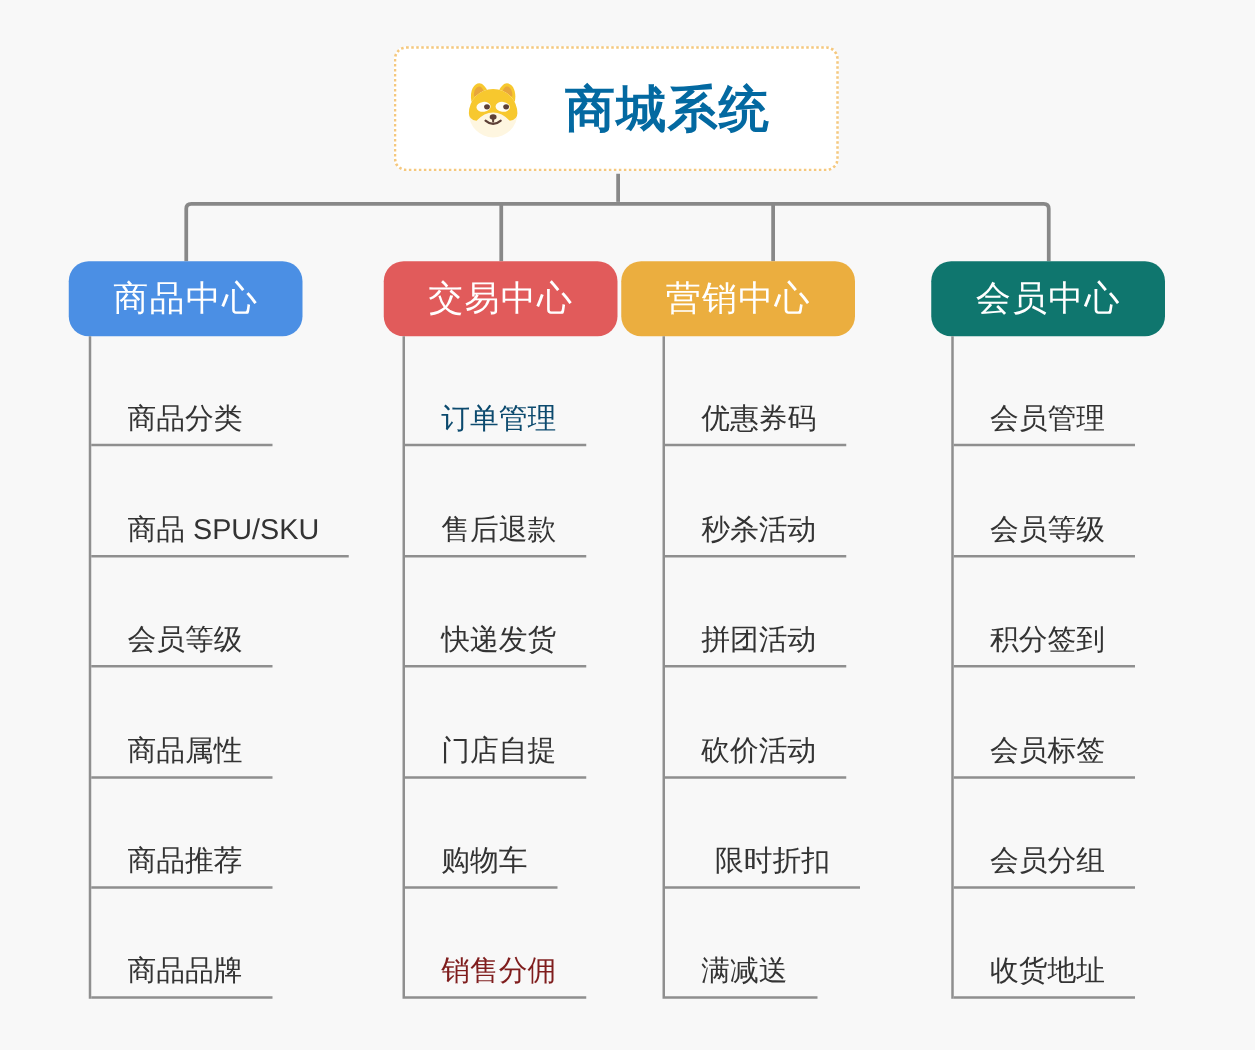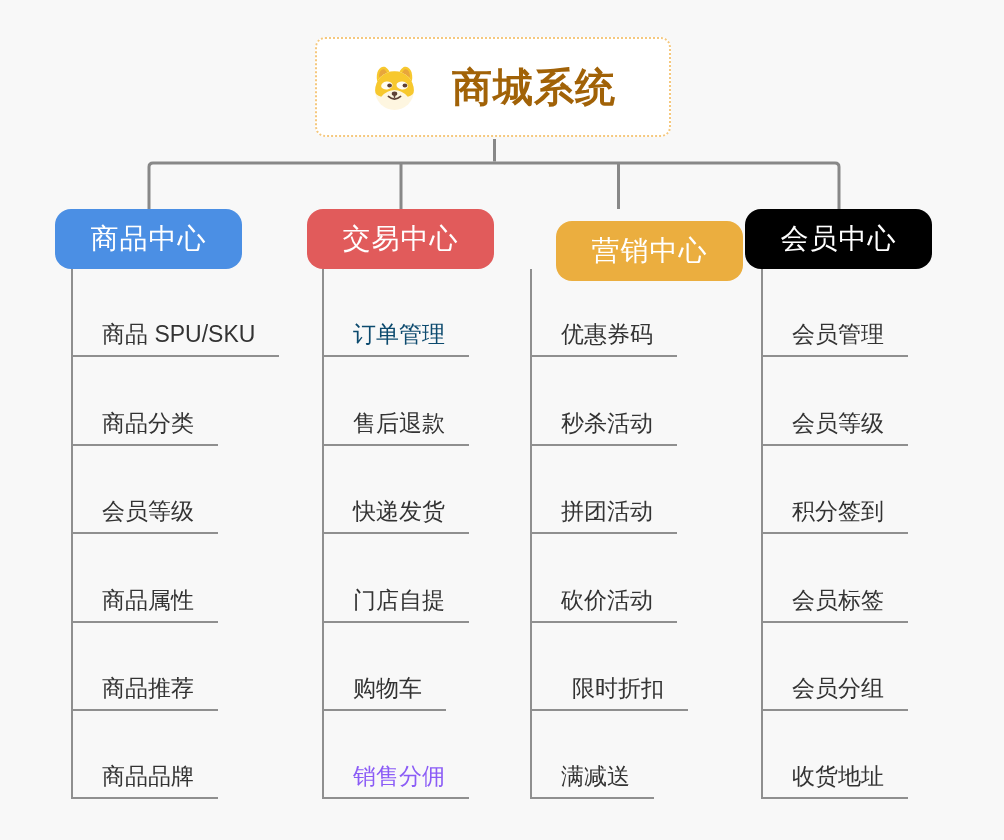--- a/index.html
+++ b/index.html
@@ -18,21 +18,21 @@
     box-sizing:border-box;display:flex;align-items:center;justify-content:center;gap:13px;
   }
   .root-title{font-size:40px;font-weight:600;letter-spacing:1px;}
   .doge{width:49px;height:49px;flex:none;}
   
   .branch-box{
     position:absolute;top:209px;width:187px;height:60px;border-radius:16px;
     display:flex;align-items:center;justify-content:center;
     color:#fff;font-size:28px;font-weight:500;letter-spacing:1px;cursor:default;
   }
-  .b1{left:55px;} .b2{left:307px;} .b3{left:556px;margin-top:12px;} .b4{left:745px;}
+  .b1{left:55px;} .b2{left:307px;} .b3{left:497px;} .b4{left:745px;}
   
   .col{
     position:absolute;top:269px;border-left:2px solid #8F8F8F;
   }
   .c1{left:71px;} .c2{left:322px;} .c3{left:530px;} .c4{left:761px;}
   .item{height:88.4px;display:flex;align-items:flex-end;}
   .item-label{
     display:block;width:max-content;white-space:nowrap;
     font-size:23px;color:#333;line-height:1;
     padding:0 24px 9px 29px;border-bottom:2px solid #8F8F8F;
@@ -58,42 +58,42 @@
       <path d="M39 14 C39.5 8, 36 5, 33.5 6.5 C32 8, 31 10, 31 12 Z" fill="#E8A63B"></path>
       <circle cx="24" cy="27" r="19" fill="#FEF6E0"></circle>
       <path d="M5 27 A19 19 0 0 1 43 27 Q43 32 37 33 Q31 26.5 24 26.5 Q17 26.5 11 33 Q5 32 5 27 Z" fill="#F7C82E"></path>
       <ellipse cx="16.5" cy="22" rx="5.6" ry="3.9" fill="#FFFDF4" transform="rotate(-7 16.5 22)"></ellipse>
       <ellipse cx="31.5" cy="22" rx="5.6" ry="3.9" fill="#FFFDF4" transform="rotate(7 31.5 22)"></ellipse>
       <ellipse cx="19.2" cy="22" rx="2.3" ry="2" fill="#5D4037"></ellipse>
       <ellipse cx="34.2" cy="22" rx="2.3" ry="2" fill="#5D4037"></ellipse>
       <ellipse cx="24" cy="30" rx="2.7" ry="2.1" fill="#5D4037"></ellipse>
       <path d="M24 30.5 V33.5 M18 32.8 Q24 38 30 32.8" stroke="#5D4037" stroke-width="1.6" fill="none" stroke-linecap="round"></path>
     </svg>
-    <span class="root-title" style="color: #a16207; margin-left: 20px;">商城系统</span>
+    <span class="root-title" style="color: #0369a1; margin-left: 20px;">商城系统</span>
   </div>
 
   <div class="branch-box b1" style="background: rgb(75, 143, 228);">
     <span>商品中心</span>
   </div>
   <div class="branch-box b2" style="background: rgb(225, 91, 91);">
     <span>交易中心</span>
   </div>
   <div class="branch-box b3" style="background: rgb(235, 174, 63);">
     <span>营销中心</span>
   </div>
-  <div class="branch-box b4" style="background: #000000;">
+  <div class="branch-box b4" style="background: #0f766e;">
     <span>会员中心</span>
   </div>
 
   <div class="col c1" style="border-left-color: rgb(143, 143, 143);">
     <div class="item">
-        <span class="item-label" style="border-bottom-color: rgb(143, 143, 143); color: rgb(51, 51, 51);">商品 SPU/SKU</span>
+        <span class="item-label" style="border-bottom-color: rgb(143, 143, 143); color: rgb(51, 51, 51);">商品分类</span>
       </div>
     <div class="item">
-        <span class="item-label" style="border-bottom-color: rgb(143, 143, 143); color: rgb(51, 51, 51);">商品分类</span>
+        <span class="item-label" style="border-bottom-color: rgb(143, 143, 143); color: rgb(51, 51, 51);">商品 SPU/SKU</span>
       </div>
     <div class="item">
         <span class="item-label" style="border-bottom-color: rgb(143, 143, 143); color: rgb(51, 51, 51);">会员等级</span>
       </div>
     <div class="item">
         <span class="item-label" style="border-bottom-color: rgb(143, 143, 143); color: rgb(51, 51, 51);">商品属性</span>
       </div>
     <div class="item">
         <span class="item-label" style="border-bottom-color: rgb(143, 143, 143); color: rgb(51, 51, 51);">商品推荐</span>
       </div>
@@ -112,21 +112,21 @@
     <div class="item">
         <span class="item-label" style="border-bottom-color: rgb(143, 143, 143); color: rgb(51, 51, 51);">快递发货</span>
       </div>
     <div class="item">
         <span class="item-label" style="border-bottom-color: rgb(143, 143, 143); color: rgb(51, 51, 51);">门店自提</span>
       </div>
     <div class="item">
         <span class="item-label" style="border-bottom-color: rgb(143, 143, 143); color: rgb(51, 51, 51);">购物车</span>
       </div>
     <div class="item">
-        <span class="item-label" style="border-bottom-color: rgb(143, 143, 143); color: #8b5cf6; margin-top: 26px;">销售分佣</span>
+        <span class="item-label" style="border-bottom-color: rgb(143, 143, 143); color: #7f1d1d; margin-top: 26px;">销售分佣</span>
       </div>
   </div>
 
   <div class="col c3" style="border-left-color: rgb(143, 143, 143);">
     <div class="item">
         <span class="item-label" style="border-bottom-color: rgb(143, 143, 143); color: rgb(51, 51, 51);">优惠券码</span>
       </div>
     <div class="item">
         <span class="item-label" style="border-bottom-color: rgb(143, 143, 143); color: rgb(51, 51, 51);">秒杀活动</span>
       </div>

